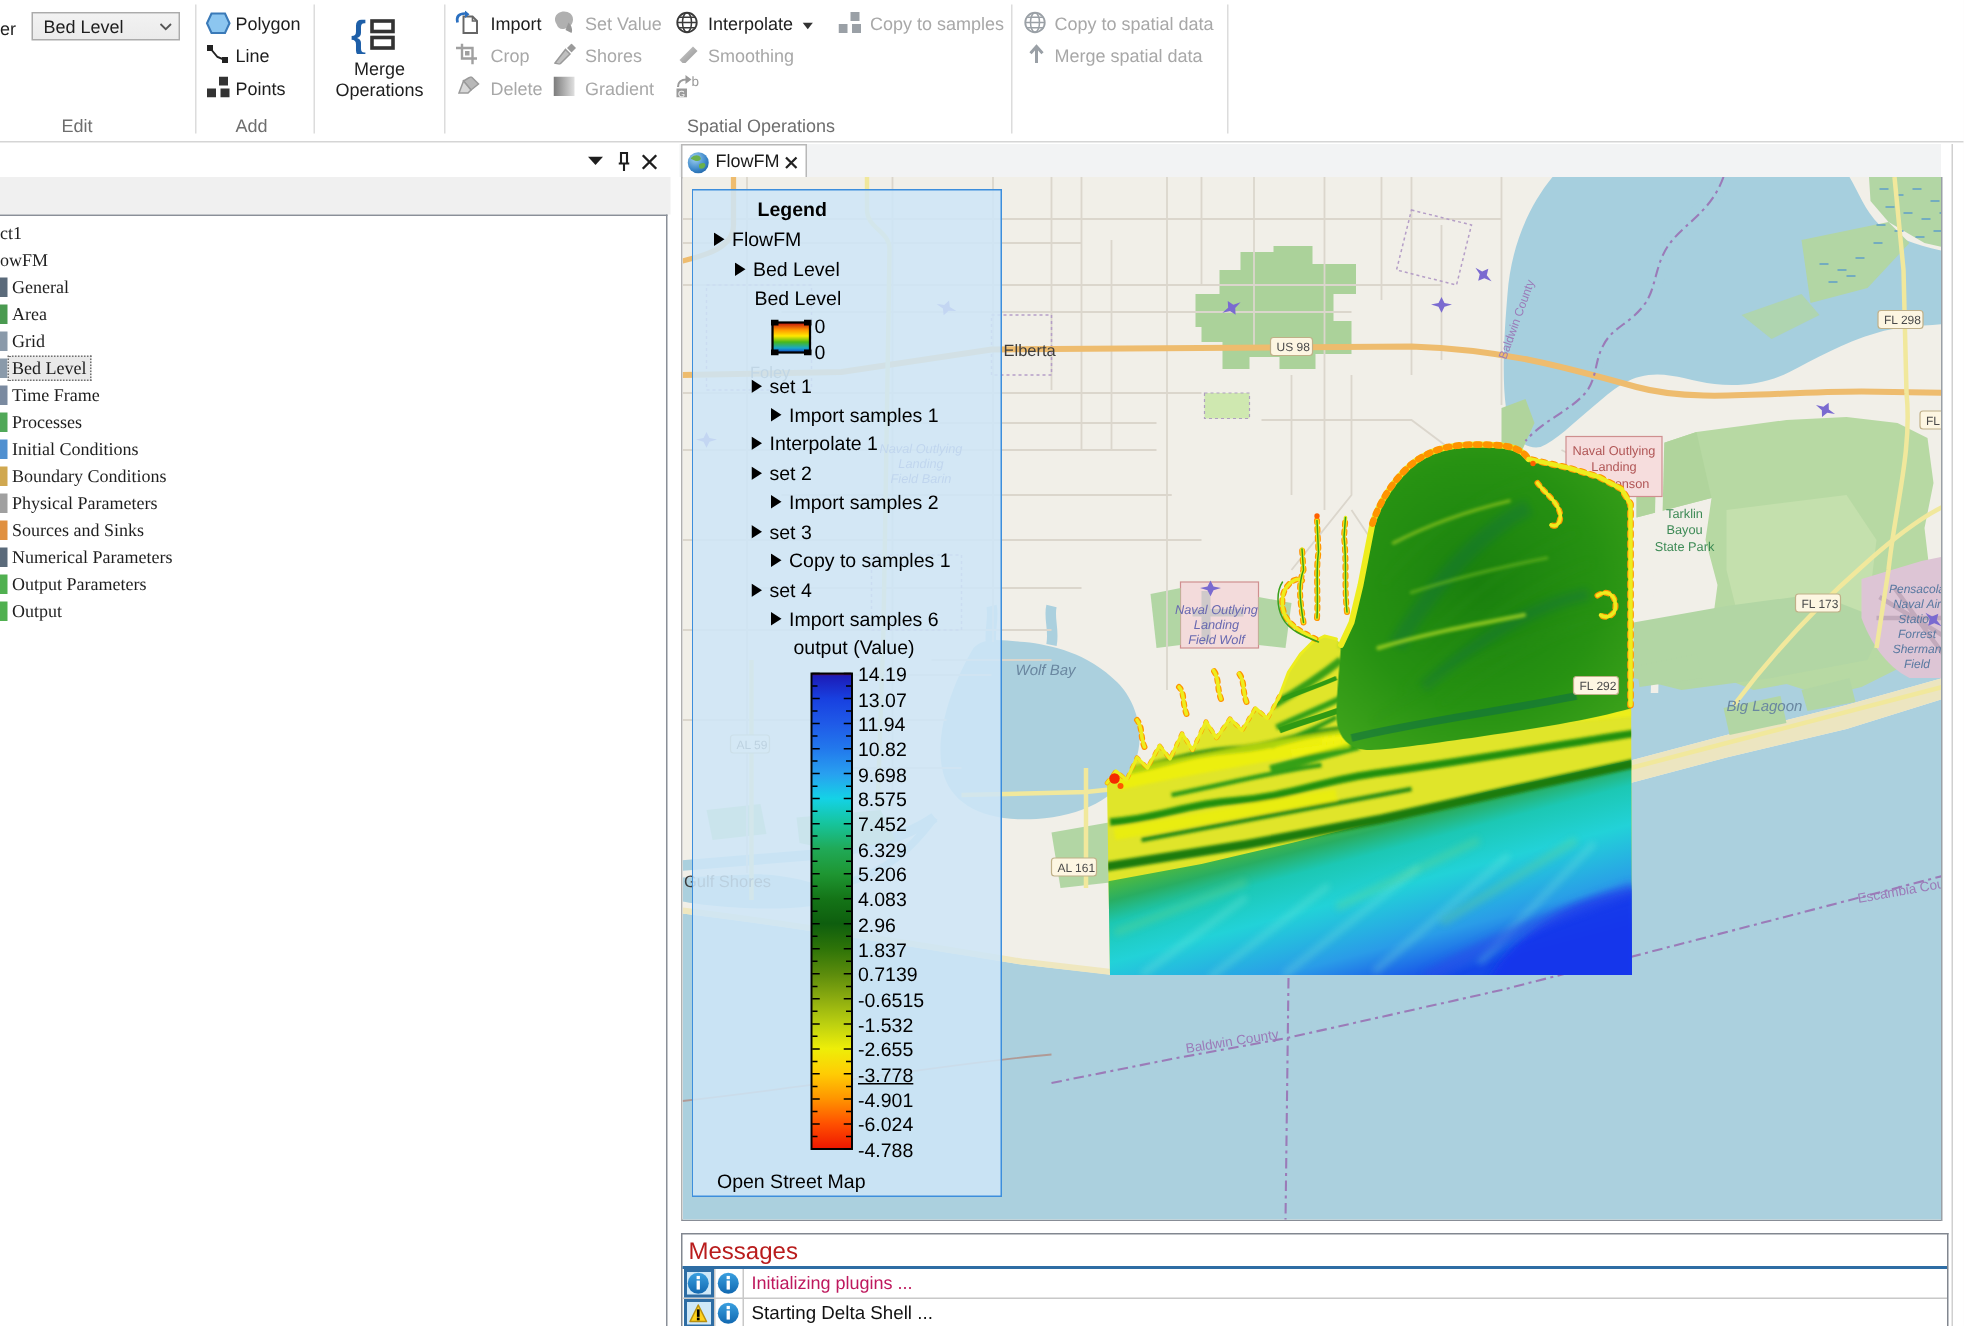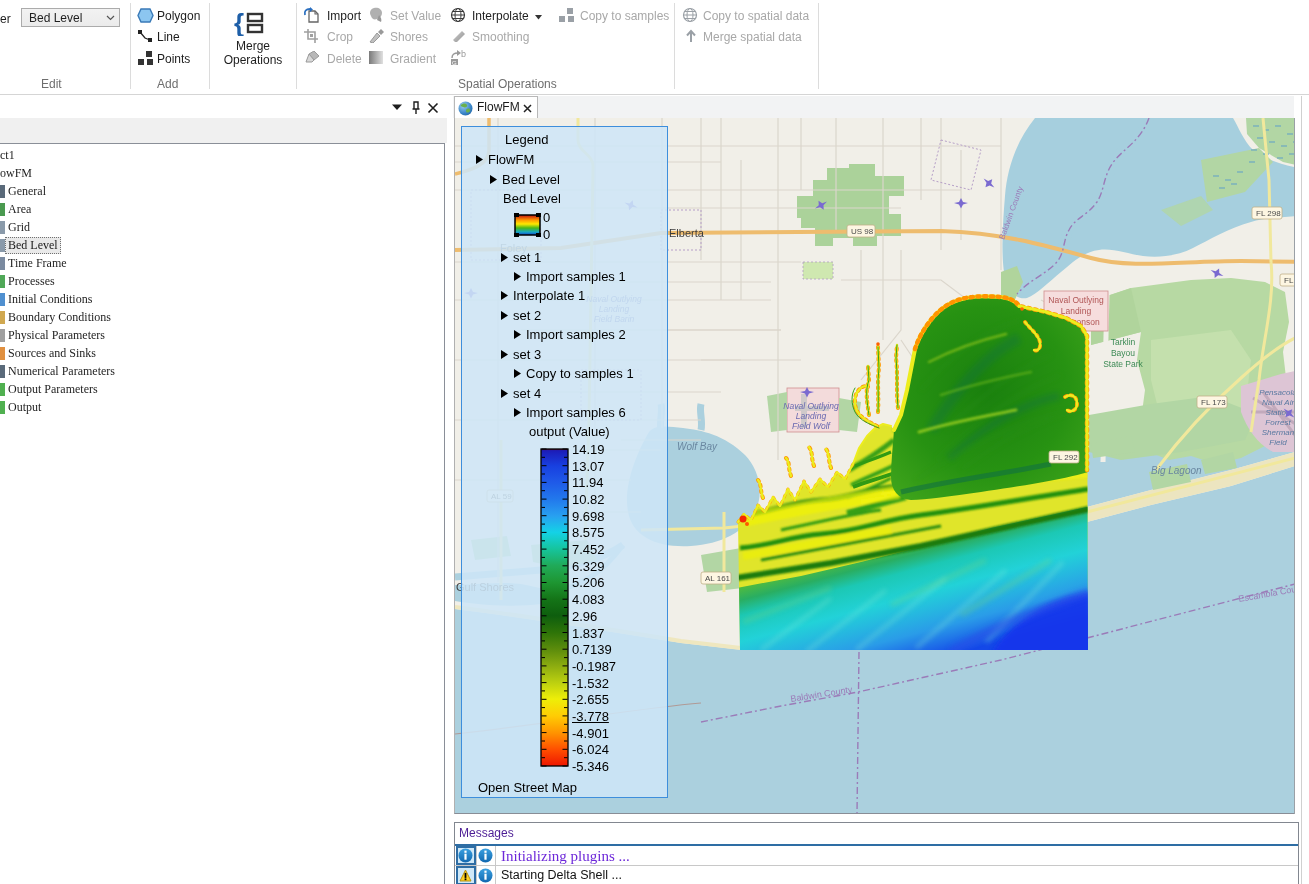--- a/index.html
+++ b/index.html
@@ -532,21 +532,21 @@
 <path d="M470,288 l2,4 l5,1 l-5,1.5 l-2,4 l-2,-4 l-5,-1.5 l5,-1 Z"></path>
 <path d="M630,200 l2,4 l5,1 l-5,1.5 l-2,4 l-2,-4 l-5,-1.5 l5,-1 Z" transform="rotate(20 630 205)"></path>
 </g>
 </svg>
 
 </div>
 <div class="a" style="left:1294px;top:96px;width:15px;height:788px;background:#fff;"></div>
 <div class="a" style="left:1294px;top:118px;width:1px;height:696px;background:#9aa0a6;"></div>
 <div class="a" style="left:1301px;top:96px;width:1px;height:788px;background:#d0d0d0;"></div>
 <div class="a" style="left:461px;top:126px;width:207px;height:672px;background:rgba(206,230,247,0.87);border:1.5px solid #3d8edc;box-sizing:border-box;font-size:13px;color:#000;">
-<span class="a" style="left:43px;top:5px;">Legend</span>
+<span class="a" style="left:43px;top:5px;font-weight:bold;">Legend</span>
 <svg class="a" width="8" height="10" style="left:14px;top:28px">
       <polygon points="0,0 7,4.5 0,9" fill="#000"></polygon>
     </svg>
 <span class="a" style="left:26px;top:25px;">FlowFM</span>
 <svg class="a" width="8" height="10" style="left:28px;top:48px">
       <polygon points="0,0 7,4.5 0,9" fill="#000"></polygon>
     </svg>
 <span class="a" style="left:40px;top:45px;">Bed Level</span>
 <span class="a" style="left:41px;top:64px;">Bed Level</span>
 <svg class="a" width="8" height="10" style="left:39px;top:126px">
@@ -717,31 +717,31 @@
 <span class="a" style="left:110px;top:365px;">10.82</span>
 <span class="a" style="left:110px;top:382px;">9.698</span>
 <span class="a" style="left:110px;top:398px;">8.575</span>
 <span class="a" style="left:110px;top:415px;">7.452</span>
 <span class="a" style="left:110px;top:432px;">6.329</span>
 <span class="a" style="left:110px;top:448px;">5.206</span>
 <span class="a" style="left:110px;top:465px;">4.083</span>
 <span class="a" style="left:110px;top:482px;">2.96</span>
 <span class="a" style="left:110px;top:499px;">1.837</span>
 <span class="a" style="left:110px;top:515px;">0.7139</span>
-<span class="a" style="left:110px;top:532px;">-0.1987</span>
+<span class="a" style="left:110px;top:532px;">-0.6515</span>
 <span class="a" style="left:110px;top:549px;">-1.532</span>
 <span class="a" style="left:110px;top:565px;">-2.655</span>
 <span class="a" style="left:110px;top:582px;text-decoration:underline;">-3.778</span>
 <span class="a" style="left:110px;top:599px;">-4.901</span>
 <span class="a" style="left:110px;top:615px;">-6.024</span>
-<span class="a" style="left:110px;top:632px;">-5.346</span>
+<span class="a" style="left:110px;top:632px;">-4.788</span>
 <span class="a" style="left:16px;top:653px;">Open Street Map</span>
 </div>
 <div class="a" style="left:454px;top:822px;width:845px;height:62px;border:1px solid #828790;border-bottom:none;background:#fff;box-sizing:border-box;">
-<span class="a" style="left:4px;top:3px;font-size:12px;color:#4c1d95;">Messages</span>
+<span class="a" style="left:4px;top:3px;font-size:16px;color:#b91c1c;">Messages</span>
 <div class="a" style="left:0;top:21px;width:843px;height:2px;background:#2e6da4;"></div>
 <div class="a" style="left:21px;top:23px;width:1px;height:39px;background:#c8c8c8;"></div>
 <div class="a" style="left:40px;top:23px;width:1px;height:39px;background:#c8c8c8;"></div>
 <div class="a" style="left:0;top:42px;width:843px;height:1px;background:#c8c8c8;"></div>
 <div class="a" style="left:1px;top:23px;width:20px;height:19px;background:#cfe8f8;border:2px solid #2e6da4;box-sizing:border-box;"></div>
 <svg class="a" width="15" height="15" style="left:3px;top:25px">
       <defs>
         <linearGradient id="ii3" x1="0" y1="0" x2="0" y2="1">
           <stop offset="0" stop-color="#3aa0e0"></stop>
           <stop offset="1" stop-color="#1168b0"></stop>
@@ -755,21 +755,21 @@
       <defs>
         <linearGradient id="ii23" x1="0" y1="0" x2="0" y2="1">
           <stop offset="0" stop-color="#3aa0e0"></stop>
           <stop offset="1" stop-color="#1168b0"></stop>
         </linearGradient>
       </defs>
       <circle cx="7.5" cy="7.5" r="7.0" fill="url(#ii23)"></circle>
       <rect x="6.4" y="5.7" width="2.2" height="6" fill="#fff"></rect>
       <rect x="6.4" y="2.6" width="2.2" height="2.2" fill="#fff"></rect>
     </svg>
-<span class="a" style="left:46px;top:25px;font-size:15px;color:#6d28d9;font-family:Liberation Serif, serif;">Initializing plugins ...</span>
+<span class="a" style="left:46px;top:25px;font-size:12px;color:#be185d;">Initializing plugins ...</span>
 <div class="a" style="left:1px;top:43px;width:20px;height:19px;background:#cfe8f8;border:2px solid #2e6da4;box-sizing:border-box;"></div>
 <svg class="a" width="13" height="13" style="left:4px;top:46px">
       <path d="M6.5 1 L12.0 12.0 L1 12.0 Z" fill="#ffd21e" stroke="#b89010" stroke-width="1" stroke-linejoin="round"></path>
       <rect x="5.6" y="3.9" width="1.8" height="5" fill="#000"></rect>
       <rect x="5.6" y="9.4" width="1.8" height="1.8" fill="#000"></rect>
     </svg>
 <svg class="a" width="15" height="15" style="left:23px;top:45px">
       <defs>
         <linearGradient id="ii23" x1="0" y1="0" x2="0" y2="1">
           <stop offset="0" stop-color="#3aa0e0"></stop>

